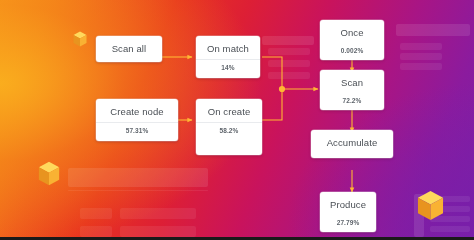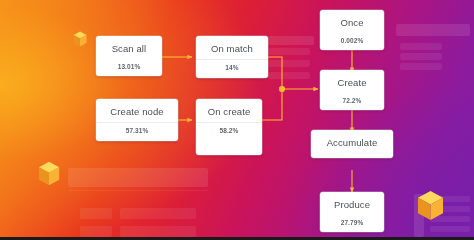--- a/index.html
+++ b/index.html
@@ -148,63 +148,63 @@
 
       <line x1="352" y1="50" x2="352" y2="72" marker-end="url(#arw)"></line>
 
       <line x1="352" y1="110" x2="352" y2="132" marker-end="url(#arw)"></line>
 
       <line x1="352" y1="170" x2="352" y2="192" marker-end="url(#arw)"></line>
     </g>
     <circle cx="282" cy="89" r="3.1" fill="#ffb733"></circle>
   </svg>
 
-  <div class="node" style="left:96px; top:36px; width:66px; height:40px;">
+  <div class="node" style="left:96px; top:36px; width:66px; height:26px;">
     <div class="node-label">Scan all</div>
     <div class="node-divider"></div>
     <div class="node-value">13.01%</div>
   </div>
 
-  <div class="node" style="left:196px; top:36px; width:72px; height:42px;">
+  <div class="node" style="left:196px; top:36px; width:64px; height:42px;">
     <div class="node-label">On match</div>
     <div class="node-divider"></div>
     <div class="node-value">14%</div>
   </div>
 
   <div class="node" style="left:96px; top:99px; width:82px; height:42px;">
     <div class="node-label">Create node</div>
     <div class="node-divider"></div>
     <div class="node-value">57.31%</div>
   </div>
 
   <div class="node" style="left:196px; top:99px; width:66px; height:56px;">
     <div class="node-label">On create</div>
     <div class="node-divider"></div>
     <div class="node-value">58.2%</div>
   </div>
 
-  <div class="node" style="left:320px; top:10px; width:64px; height:40px;">
+  <div class="node" style="left:320px; top:20px; width:64px; height:40px;">
     <div class="node-label">Once</div>
     <div class="node-divider"></div>
     <div class="node-value">0.002%</div>
   </div>
 
   <div class="node" style="left:320px; top:70px; width:64px; height:40px;">
-    <div class="node-label">Create</div>
+    <div class="node-label">Scan</div>
     <div class="node-divider"></div>
     <div class="node-value">72.2%</div>
   </div>
 
   <div class="node" style="left:311px; top:130px; width:82px; height:28px;">
     <div class="node-label">Accumulate</div>
     <div class="node-divider"></div>
     <div class="node-value">72.202%</div>
   </div>
 
-  <div class="node" style="left:320px; top:192px; width:64px; height:40px;">
+  <div class="node" style="left:320px; top:192px; width:56px; height:40px;">
     <div class="node-label">Produce</div>
     <div class="node-divider"></div>
     <div class="node-value">27.79%</div>
   </div>
 
   <div class="cube" style="left:73px; top:31px;">
     <svg width="14" height="16" viewBox="0 0 28 32">
       <path d="M14 1 L27 8 L14 15 L1 8 Z" fill="#ffd95c"></path>
       <path d="M1 8 L14 15 L14 31 L1 24 Z" fill="#e8941f"></path>
       <path d="M27 8 L14 15 L14 31 L27 24 Z" fill="#f9b233"></path>

